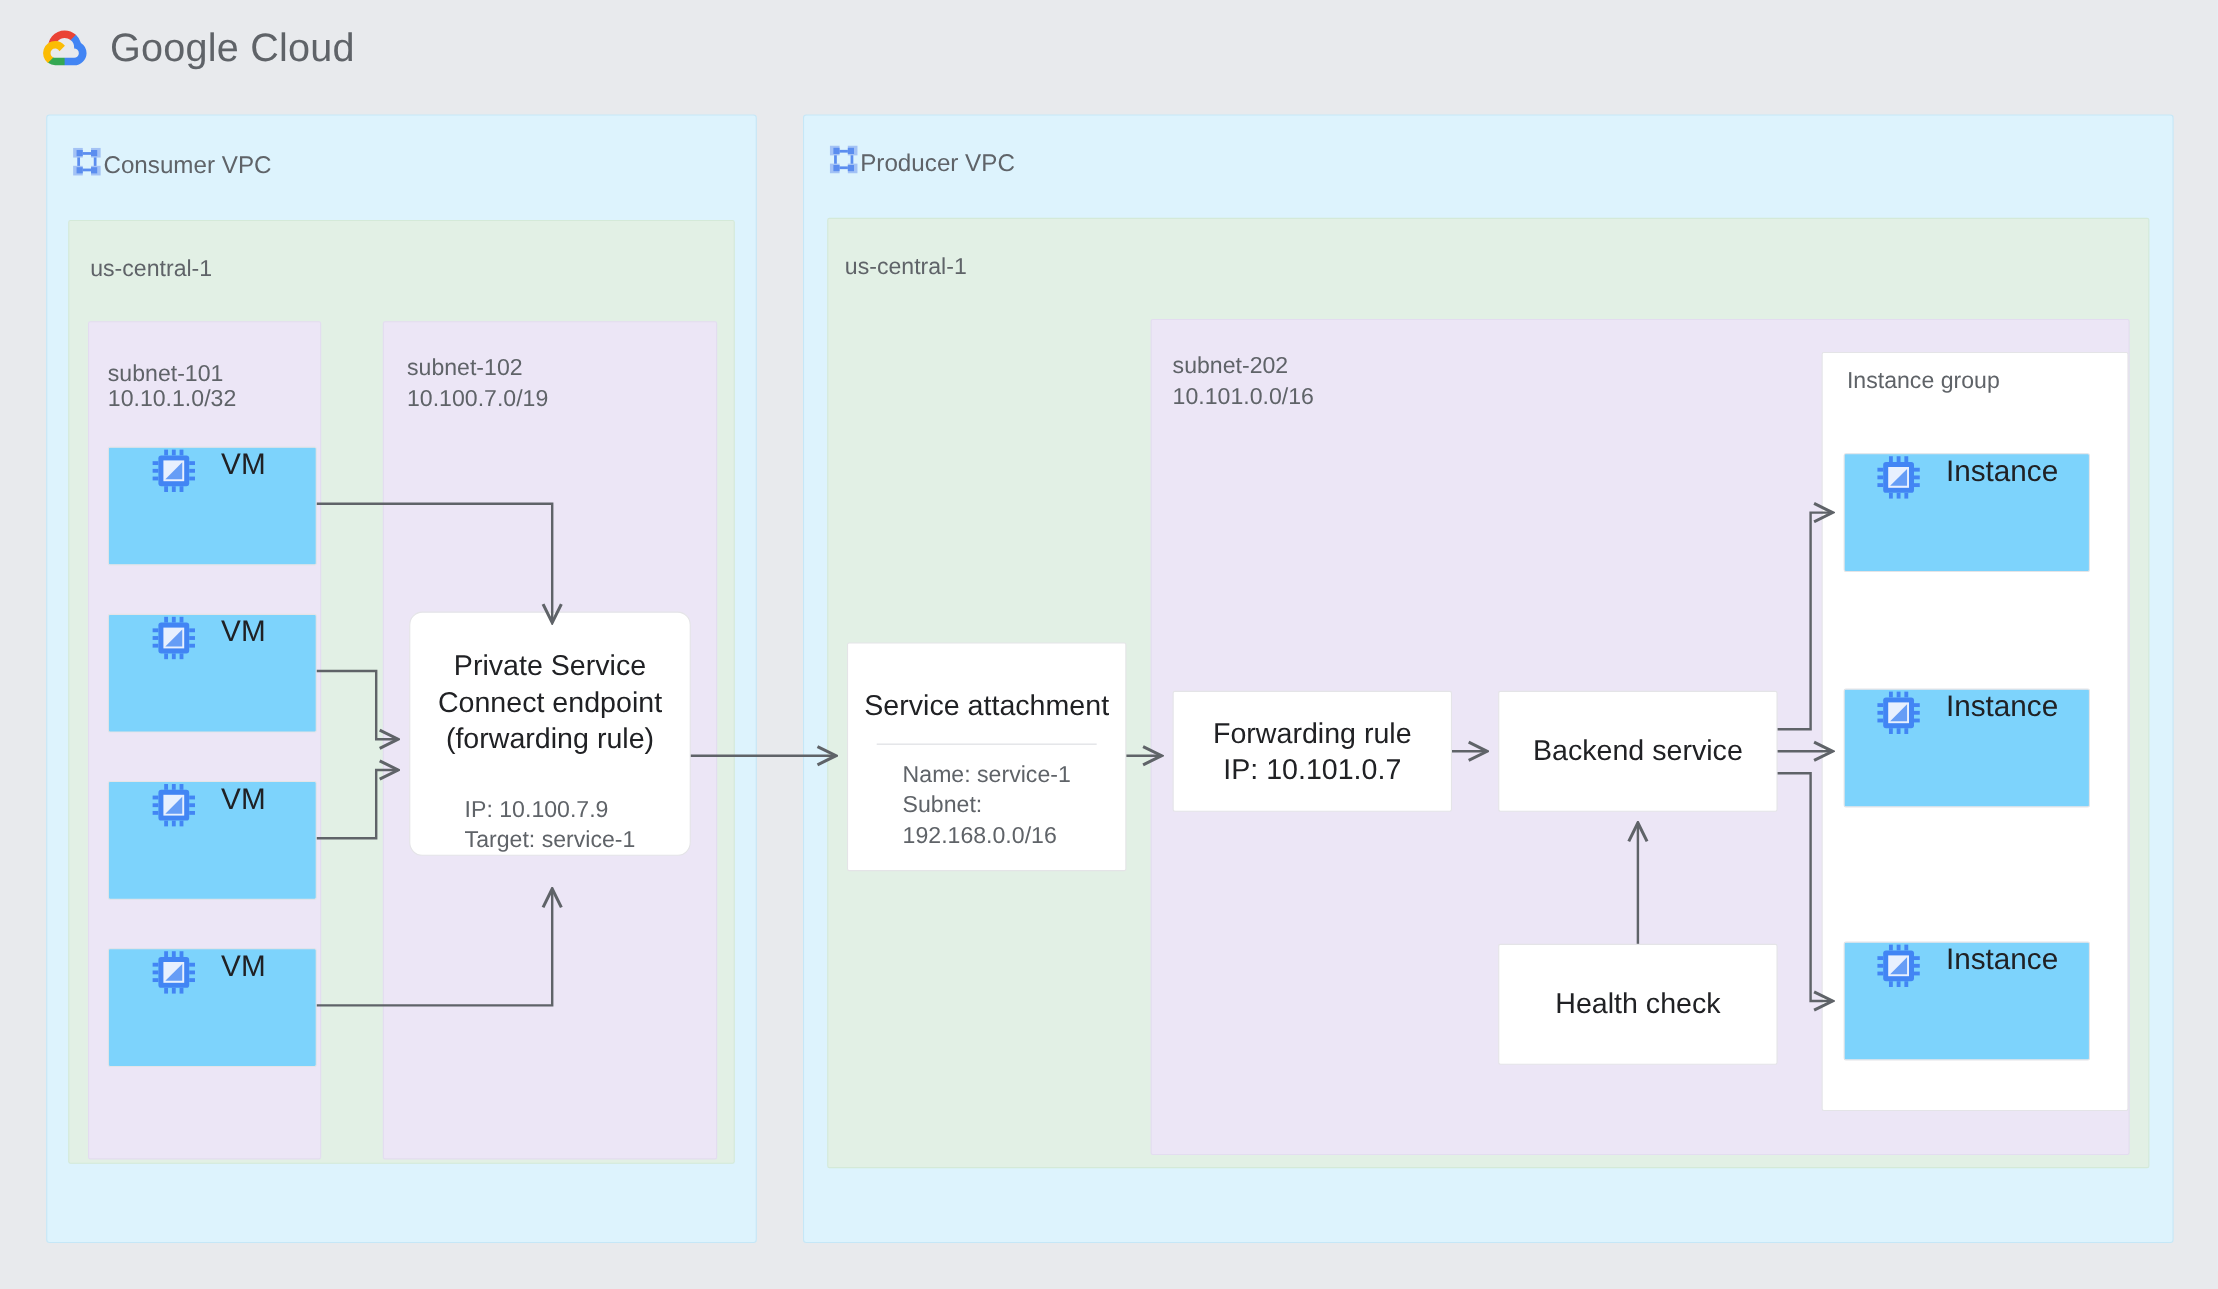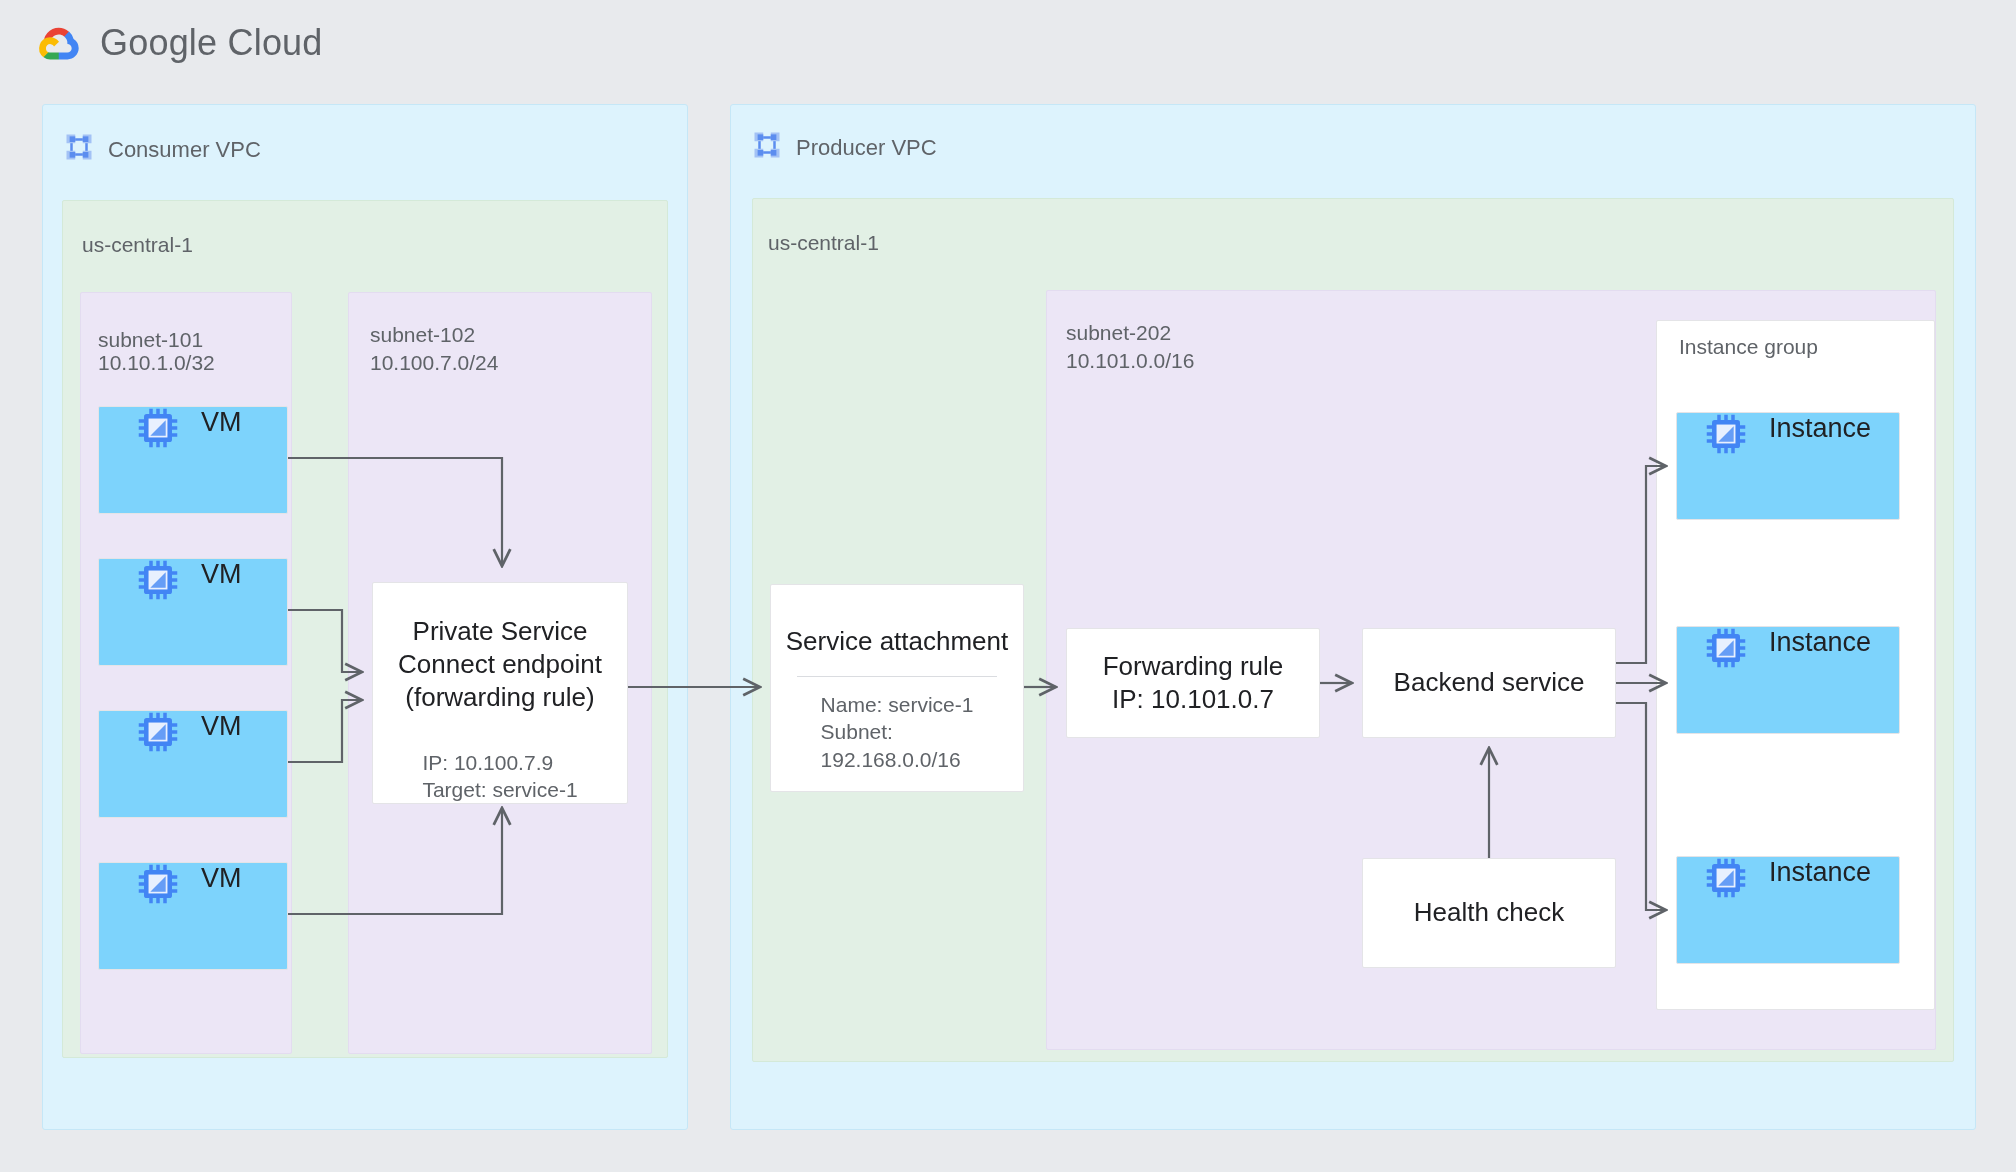--- a/index.html
+++ b/index.html
@@ -24,21 +24,21 @@
   .region{
     position:absolute;background:#e2f0e5;border:1px solid #d4e9d8;border-radius:2px;
   }
   .subnet{
     position:absolute;background:#ece6f6;border:1px solid #e3dcf0;border-radius:2px;
   }
   .zone-label{
     position:absolute;font-size:21px;color:#5f6368;white-space:nowrap;line-height:1.25;
   }
   .vpc-title{
-    position:absolute;display:flex;align-items:center;gap:14px;
+    position:absolute;display:flex;align-items:center;
     font-size:22px;color:#5f6368;white-space:nowrap;
   }
 
   .card{
     position:absolute;background:#ffffff;border:1px solid #e4e4e7;border-radius:2px;
     box-sizing:border-box;
   }
   .card.plain{display:flex;align-items:center;justify-content:center;}
   .card-title{
     font-size:26px;color:#202124;text-align:center;line-height:1.28;
@@ -108,21 +108,21 @@
 
   <div class="region" style="left:62px;top:200px;width:604px;height:856px;"></div>
   <div class="zone-label" style="left:82px;top:232px;">us-central-1</div>
 
   <div class="subnet" style="left:80px;top:292px;width:210px;height:760px;"></div>
   <div class="zone-label" style="left:98px;top:327px;">subnet-101</div>
   <div class="zone-label" style="left:98px;top:350px;">10.10.1.0/32</div>
 
   <div class="subnet" style="left:348px;top:292px;width:302px;height:760px;"></div>
   <div class="zone-label" style="left:370px;top:322px;">subnet-102</div>
-  <div class="zone-label" style="left:370px;top:350px;">10.100.7.0/24</div>
+  <div class="zone-label" style="left:370px;top:350px;">10.100.7.0/19</div>
 
   <div class="vmbox" style="left:98px;top:406px;width:190px;height:108px;">
     <span class="ico">
       <svg width="42" height="42" viewBox="0 0 24 24" aria-hidden="true">
         <g fill="#4285F4">
           <rect x="7" y="1" width="2" height="3"></rect>
             <rect x="11" y="1" width="2" height="3"></rect>
             <rect x="15" y="1" width="2" height="3"></rect>
           <rect x="7" y="20" width="2" height="3"></rect>
             <rect x="11" y="20" width="2" height="3"></rect>
@@ -210,21 +210,21 @@
             <rect x="20" y="15" width="3" height="2"></rect>
         </g>
         <rect x="4" y="4" width="16" height="16" rx="1.5" fill="#4285F4"></rect>
         <rect x="6.6" y="6.6" width="10.8" height="10.8" fill="#e8f0fe"></rect>
         <path d="M16.4 7.6v8.8H7.6z" fill="#669df6"></path>
       </svg>
     </span>
     <span class="lbl">VM</span>
   </div>
 
-  <div class="card stack-card" style="left:372px;top:582px;width:256px;height:222px;padding:32px 0 0;">
+  <div class="card stack-card" style="left:372px;top:556px;width:256px;height:222px;padding:32px 0 0;border-radius:12px;">
     <div class="card-title">Private Service
 Connect endpoint
 (forwarding rule)</div>
     <div class="divider" style="width:204px;margin:18px 0 16px;"></div>
     <div class="card-sub">IP: 10.100.7.9
 Target: service-1</div>
   </div>
 
   <div class="vpc" style="left:730px;top:104px;width:1244px;height:1024px;"></div>
 

